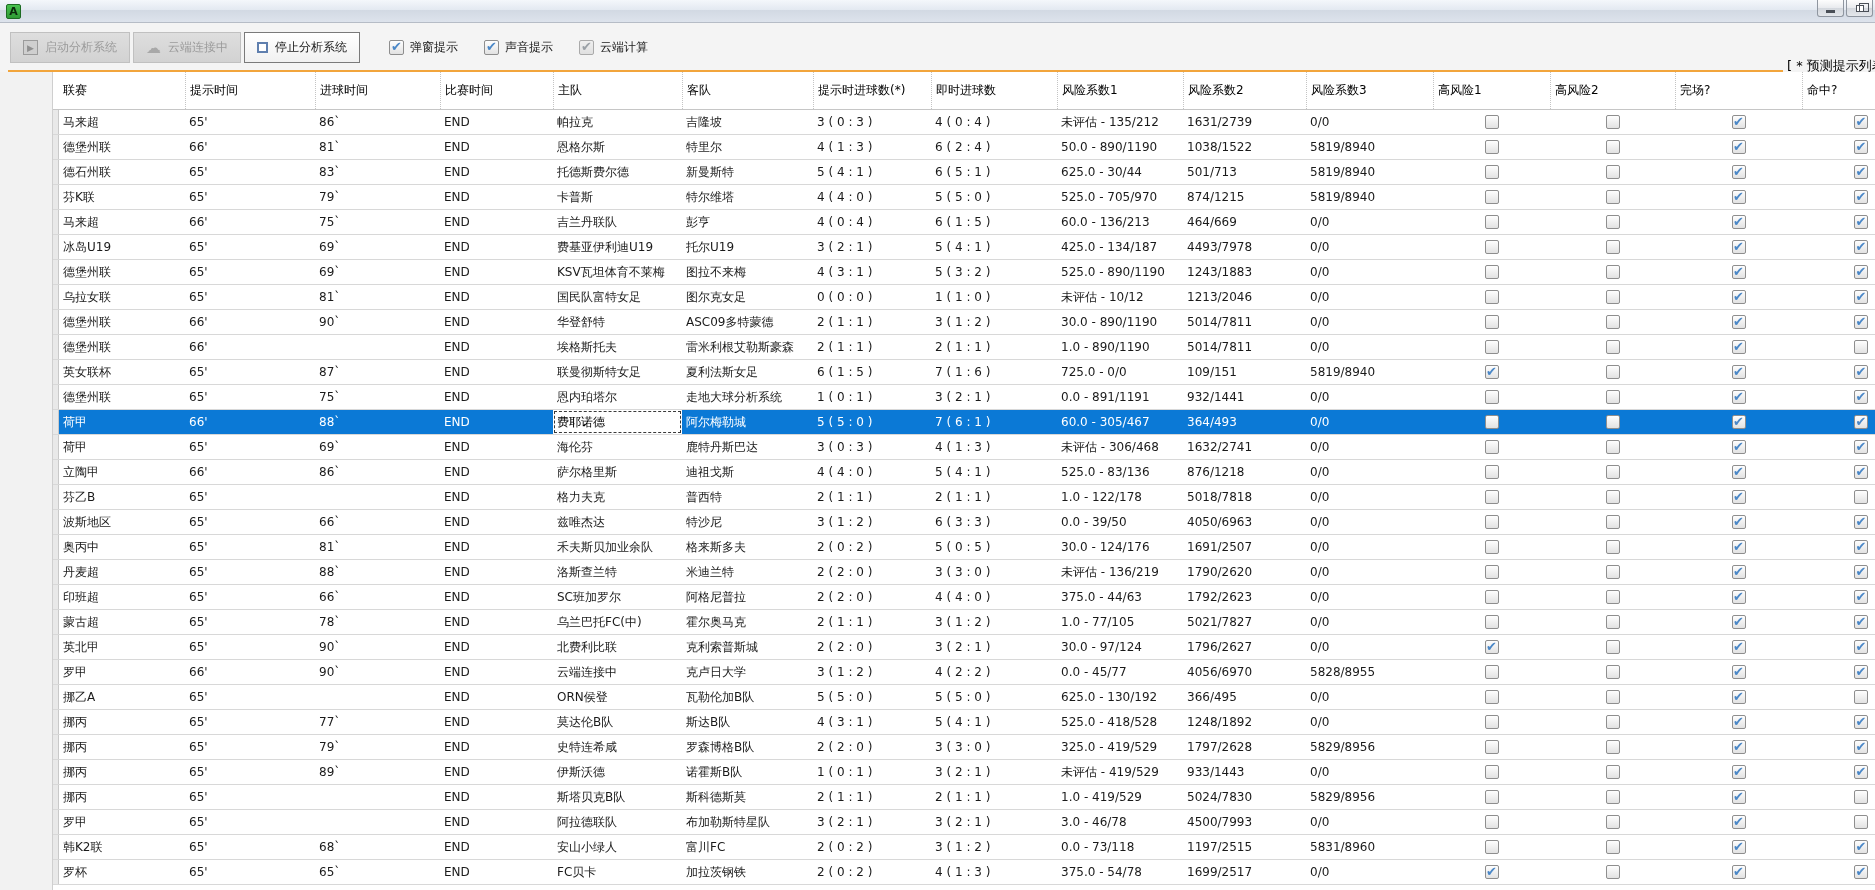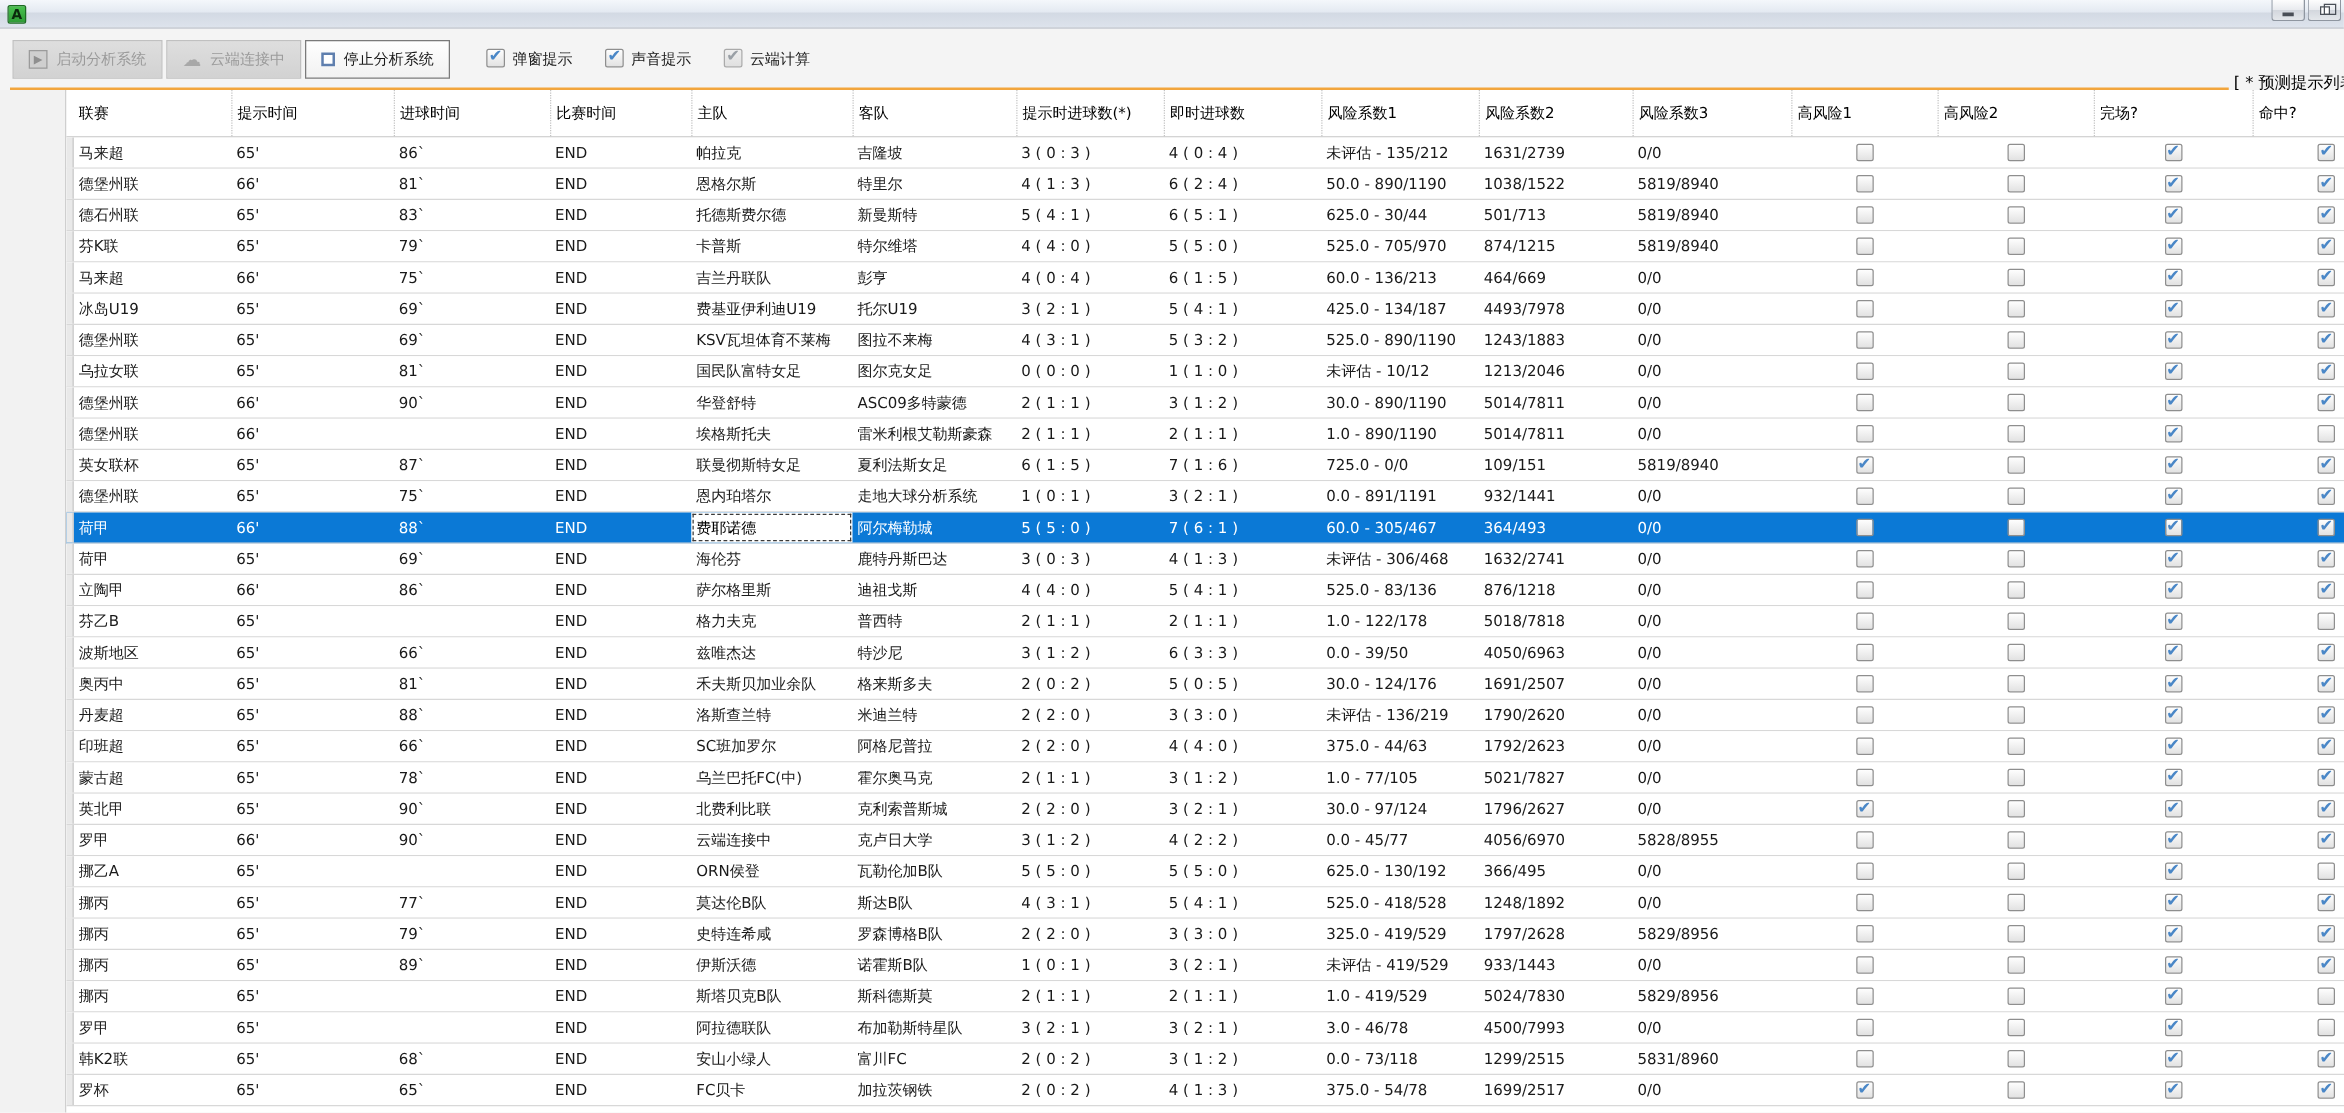--- a/index.html
+++ b/index.html
@@ -27,21 +27,21 @@
   .toolbar { position:absolute; left:0; top:23px; width:1875px; height:49px; background:#f4f4f4;
     display:flex; align-items:center; }
   .tb-btn { height:31px; display:flex; align-items:center; font-size:12px; padding:0 12px; margin-right:3px; }
   .tb-btn.disabled { background:linear-gradient(#dedede,#d2d2d2); border:1px solid #c0c0c0; color:#9b9b9b; }
   .tb-btn.active { background:linear-gradient(#ffffff,#f1f1f1); border:1px solid #7a7a7a; color:#1a1a1a; }
   .ico { display:inline-flex; align-items:center; justify-content:center; margin-right:7px; }
   .ico-play { width:15px; height:15px; border:1px solid #9b9b9b; background:#cfcfcf; color:#8f8f8f;
     font-size:9px; }
   .ico-cloud { color:#a8a8a8; font-size:15px; }
   .ico-stop { width:11px; height:11px; border:2px solid #5f7fae; background:#fff; }
-  .tb-check { display:flex; margin-left:26px; font-size:12px; color:#1a1a1a; }
+  .tb-check { display:flex; align-items:center; margin-left:26px; font-size:12px; color:#1a1a1a; }
   .cb { width:15px; height:15px; border:1px solid #8e8e8e; border-radius:2px;
     background:linear-gradient(#fefefe,#e2e2e2); display:inline-flex; align-items:center;
     justify-content:center; }
   .cb.checked::after { content:"✔"; font-size:13px; font-weight:bold; color:#4a87c7; margin-top:-2px; }
   .cb.disabled { background:linear-gradient(#efefef,#e0e0e0); border-color:#aaa; }
   .cb.disabled.checked::after { color:#9aa0a6; }
   .tb-check .lbl { margin-left:6px; }
 
   
   .panel-line { position:absolute; left:8px; top:70px; width:1775px; height:2px; background:#f2a53c; }
@@ -893,21 +893,21 @@
         <div class="cell rowhead"></div>
         <div class="cell">韩K2联</div>
         <div class="cell">65'</div>
         <div class="cell">68`</div>
         <div class="cell">END</div>
         <div class="cell">安山小绿人</div>
         <div class="cell">富川FC</div>
         <div class="cell">2 ( 0 : 2 )</div>
         <div class="cell">3 ( 1 : 2 )</div>
         <div class="cell">0.0 - 73/118</div>
-        <div class="cell">1299/2515</div>
+        <div class="cell">1197/2515</div>
         <div class="cell">5831/8960</div>
         <div class="cell cbcell">
           <span class="cb"></span>
         </div>
         <div class="cell cbcell">
           <span class="cb"></span>
         </div>
         <div class="cell cbcell">
           <span class="cb checked"></span>
         </div>

